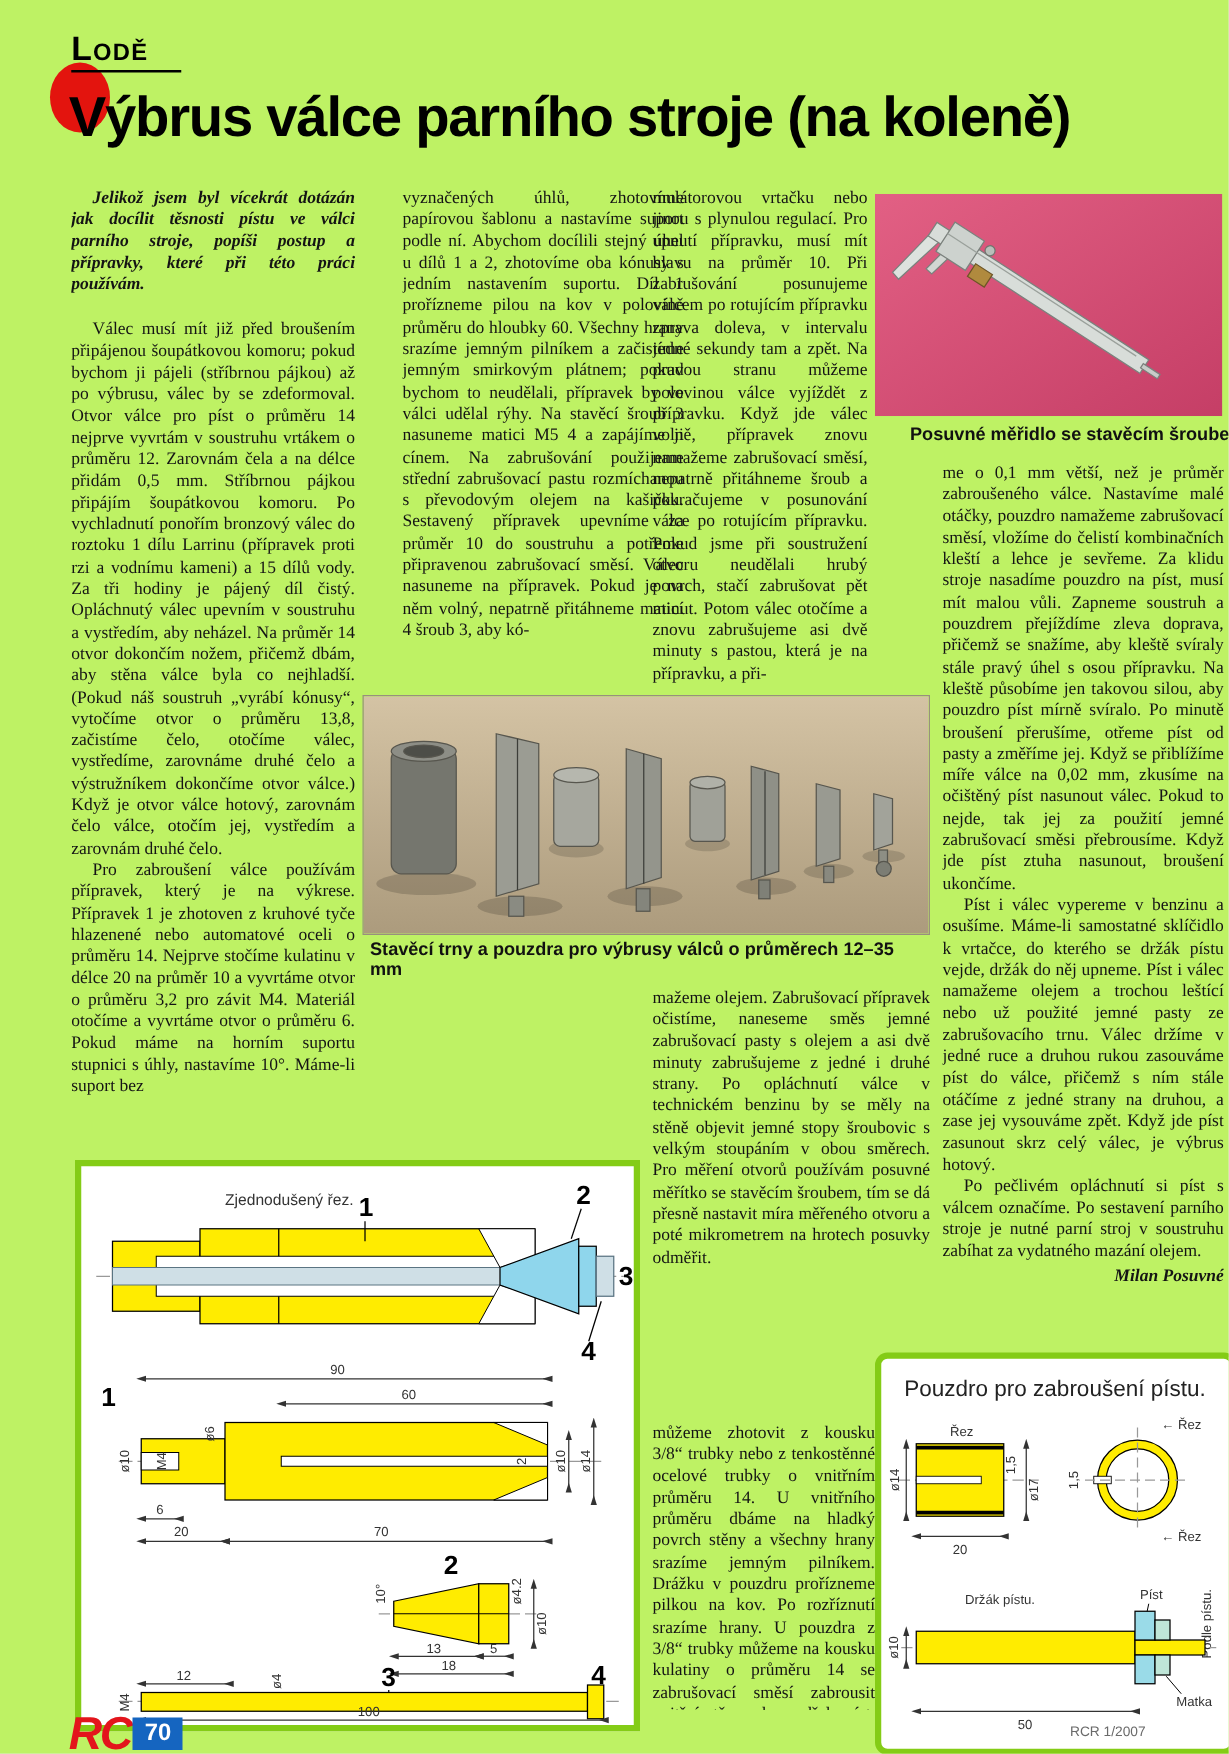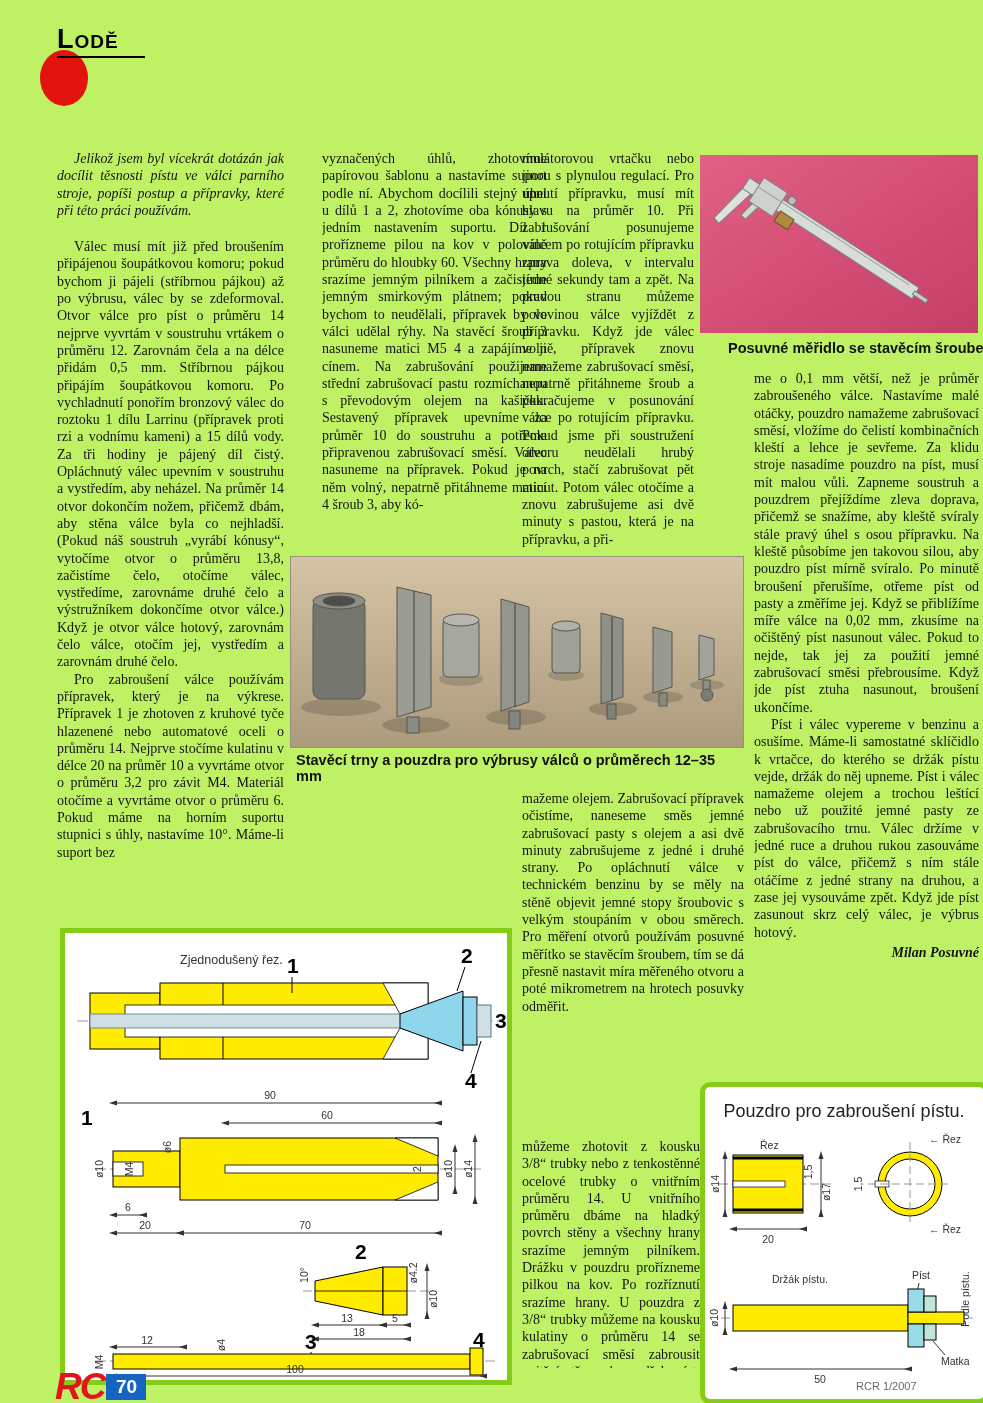--- a/index.html
+++ b/index.html
@@ -10,21 +10,21 @@
   .red-dot{left:40px;top:50px;width:48px;height:56px;border-radius:50%;background:#e3140e;}
   .category{left:57px;top:24px;font-family:"Liberation Sans",sans-serif;font-weight:bold;
             font-size:27px;font-variant:small-caps;letter-spacing:1px;color:#000;
             border-bottom:2px solid #000;padding:0 26px 1px 0;z-index:2;}
   .title{left:55px;top:68px;width:905px;font-family:"Liberation Sans",sans-serif;
          font-weight:bold;font-size:45px;letter-spacing:-1px;color:#000;white-space:nowrap;}
   
   .body-text{font-size:14px;line-height:17.3px;text-align:justify;color:#141414;overflow:hidden;}
   .body-text p{margin:0;}
   .body-text p.ind{text-indent:17px;}
-  .intro{font-style:italic;margin-bottom:19px !important;}
+  .intro{font-style:italic;margin-bottom:19px !important;font-weight:bold;}
   .author{text-align:right;font-weight:bold;font-style:italic;margin-top:3px;}
   
   .figure{overflow:hidden;}
   .caption{font-family:"Liberation Sans",sans-serif;font-weight:bold;font-size:14.5px;color:#111;}
   .draw-box{background:#fff;border:5px solid #84cc16;}
   .footer-issue{font-family:Liberation Sans, sans-serif;font-size:11px;color:#6a6a6a;}
   .rc-logo{display:flex;align-items:flex-end;}
   .rc-text{font-family:Liberation Sans, sans-serif;font-style:italic;font-weight:bold;
            font-size:37px;line-height:26px;color:#e3151c;letter-spacing:-2px;}
   .rc-page{margin-left:2px;background:#1565c0;color:#fff;font-family:"Liberation Sans",sans-serif;
@@ -35,20 +35,21 @@
   .plabel{font-size:21px;font-weight:bold;fill:#000;}
   .note{font-size:12.5px;fill:#333;}
 </style>
 </head>
 <body>
 
 <div class="page">
 
   <div class="abs red-dot"></div>
   <div class="abs category">Lodě</div>
+  <div class="abs title">Výbrus válce parního stroje (na koleně)</div>
 
   <div class="abs body-text" style="left:57px;top:150px;width:227px;height:776px;">
     <p class="ind intro">Jelikož jsem byl vícekrát dotázán jak docílit těsnosti pístu ve válci parního stroje, popíši postup a přípravky, které při této práci používám.</p>
     <p class="ind">Válec musí mít již před broušením připájenou šoupátkovou komoru; pokud bychom ji pájeli (stříbrnou pájkou) až po výbrusu, válec by se zdeformoval. Otvor válce pro píst o průměru 14 nejprve vyvrtám v soustruhu vrtákem o průměru 12. Zarovnám čela a na délce přidám 0,5 mm. Stříbrnou pájkou připájím šoupátkovou komoru. Po vychladnutí ponořím bronzový válec do roztoku 1 dílu Larrinu (přípravek proti rzi a vodnímu kameni) a 15 dílů vody. Za tři hodiny je pájený díl čistý. Opláchnutý válec upevním v soustruhu a vystředím, aby neházel. Na průměr 14 otvor dokončím nožem, přičemž dbám, aby stěna válce byla co nejhladší. (Pokud náš soustruh „vyrábí kónusy“, vytočíme otvor o průměru 13,8, začistíme čelo, otočíme válec, vystředíme, zarovnáme druhé čelo a výstružníkem dokončíme otvor válce.) Když je otvor válce hotový, zarovnám čelo válce, otočím jej, vystředím a zarovnám druhé čelo.</p>
     <p class="ind">Pro zabroušení válce používám přípravek, který je na výkrese. Přípravek 1 je zhotoven z kruhové tyče hlazenené nebo automatové oceli o průměru 14. Nejprve stočíme kulatinu v délce 20 na průměr 10 a vyvrtáme otvor o průměru 3,2 pro závit M4. Materiál otočíme a vyvrtáme otvor o průměru 6. Pokud máme na horním suportu stupnici s úhly, nastavíme 10°. Máme-li suport bez</p>
   </div>
 
   <div class="abs body-text" style="left:290px;top:150px;width:225px;height:404px;margin-left:32px;">
     <p>vyznačených úhlů, zhotovíme papírovou šablonu a nastavíme suport podle ní. Abychom docílili stejný úhel u dílů 1 a 2, zhotovíme oba kónusy s jedním nastavením suportu. Díl 1 prořízneme pilou na kov v polovině průměru do hloubky 60. Všechny hrany srazíme jemným pilníkem a začistíme jemným smirkovým plátnem; pokud bychom to neudělali, přípravek by ve válci udělal rýhy. Na stavěcí šroub 3 nasuneme matici M5 4 a zapájíme ji cínem. Na zabrušování použijeme střední zabrušovací pastu rozmíchanou s převodovým olejem na kašičku. Sestavený přípravek upevníme za průměr 10 do soustruhu a potřeme připravenou zabrušovací směsí. Válec nasuneme na přípravek. Pokud je na něm volný, nepatrně přitáhneme maticí 4 šroub 3, aby kó-</p>
   </div>
@@ -76,20 +77,21 @@
         <rect x="208" y="-4" width="16" height="4" fill="#c8cdc9" stroke="#7b817d"></rect>
         <line x1="20" y1="-6" x2="200" y2="-6" stroke="#9aa09b" stroke-width="1"></line>
       </g>
     </svg>
   </div>
   <div class="abs caption" style="left:700px;top:340px;width:278px;margin-left:28px;">Posuvné měřidlo se stavěcím šroubem</div>
 
   <div class="abs body-text" style="left:754px;top:370px;width:225px;height:704px;">
     <p>me o 0,1 mm větší, než je průměr zabroušeného válce. Nastavíme malé otáčky, pouzdro namažeme zabrušovací směsí, vložíme do čelistí kombinačních kleští a lehce je sevřeme. Za klidu stroje nasadíme pouzdro na píst, musí mít malou vůli. Zapneme soustruh a pouzdrem přejíždíme zleva doprava, přičemž se snažíme, aby kleště svíraly stále pravý úhel s osou přípravku. Na kleště působíme jen takovou silou, aby pouzdro píst mírně svíralo. Po minutě broušení přerušíme, otřeme píst od pasty a změříme jej. Když se přiblížíme míře válce na 0,02 mm, zkusíme na očištěný píst nasunout válec. Pokud to nejde, tak jej za použití jemné zabrušovací směsi přebrousíme. Když jde píst ztuha nasunout, broušení ukončíme.</p>
     <p class="ind">Píst i válec vypereme v benzinu a osušíme. Máme-li samostatné sklíčidlo k vrtačce, do kterého se držák pístu vejde, držák do něj upneme. Píst i válec namažeme olejem a trochou leštící nebo už použité jemné pasty ze zabrušovacího trnu. Válec držíme v jedné ruce a druhou rukou zasouváme píst do válce, přičemž s ním stále otáčíme z jedné strany na druhou, a zase jej vysouváme zpět. Když jde píst zasunout skrz celý válec, je výbrus hotový.</p>
+    <p class="ind">Po pečlivém opláchnutí si píst s válcem označíme. Po sestavení parního stroje je nutné parní stroj v soustruhu zabíhat za vydatného mazání olejem.</p>
     <div class="author">Milan Posuvné</div>
   </div>
 
   <div class="abs figure" style="left:290px;top:556px;width:452px;height:190px;border:1px solid #98907e;">
     <svg width="452" height="190" viewBox="0 0 452 190">
       <defs>
         <linearGradient id="tan" x1="0" y1="0" x2="0" y2="1">
           <stop offset="0" stop-color="#d4c3a4"></stop>
             <stop offset="1" stop-color="#ac9b7d"></stop>
         </linearGradient>

